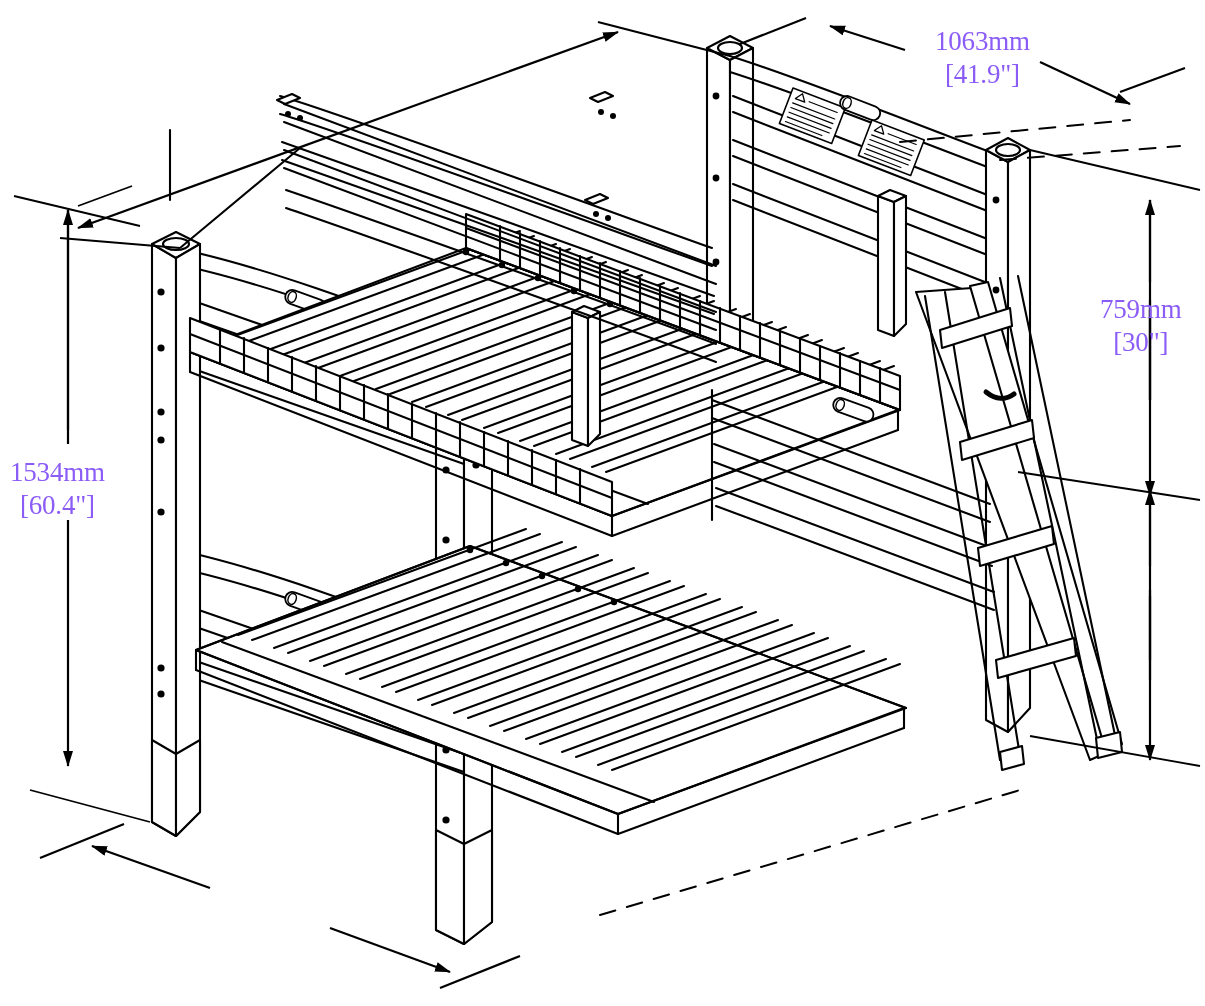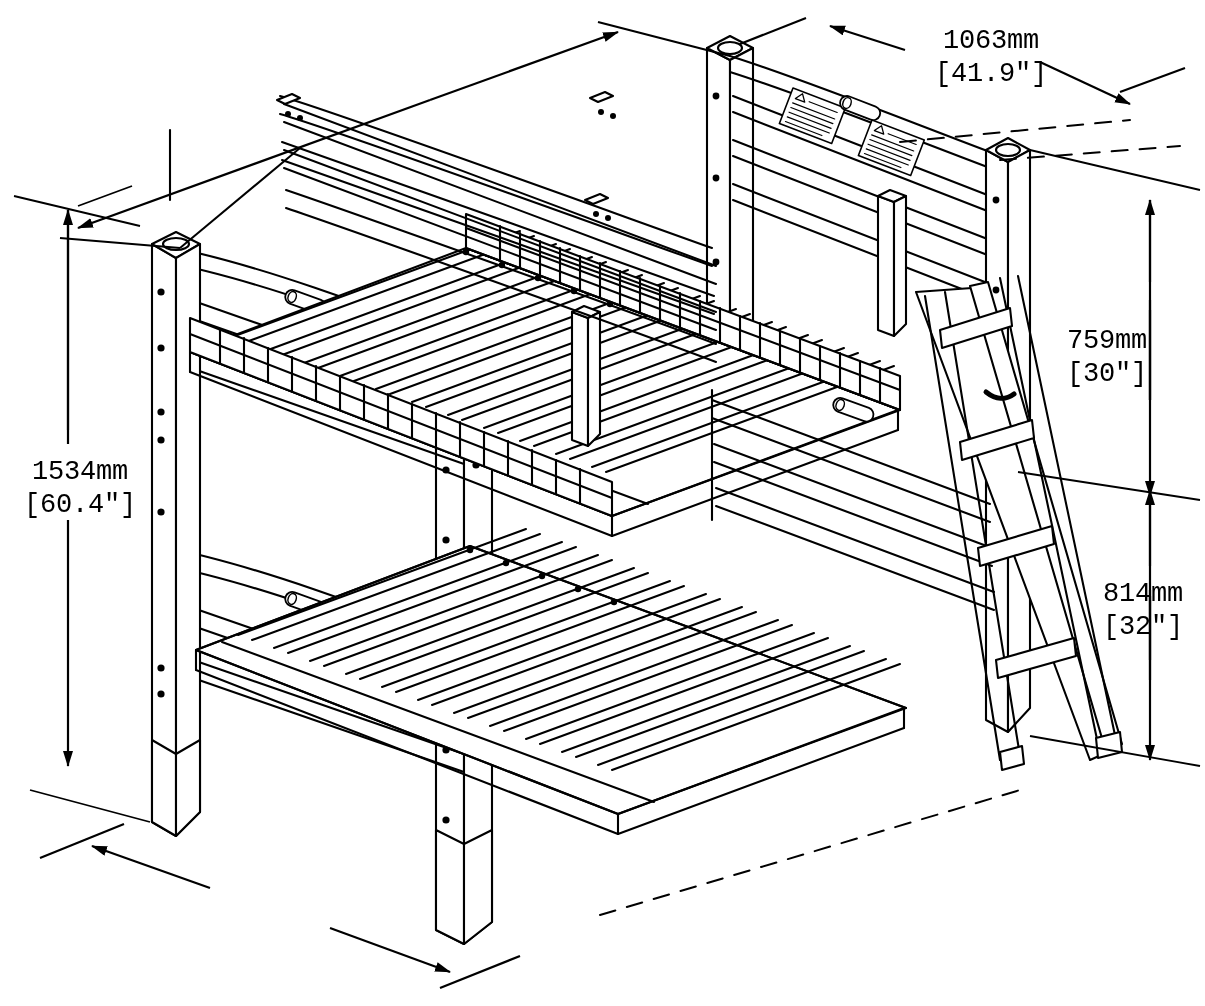--- a/index.html
+++ b/index.html
@@ -17,22 +17,22 @@
   }
   #drawing {
     position: absolute;
     left: 0;
     top: 0;
     width: 1205px;
     height: 1006px;
   }
   .dim-label {
     position: absolute;
-    color: #000000;
-    font-family: Liberation Mono, monospace;
+    color: #8b5cf6;
+    font-family: Liberation Serif, serif;
     font-size: 27px;
     line-height: 33px;
     text-align: center;
     white-space: nowrap;
     letter-spacing: -0.2px;
   }
   .dim-label .mm { display: block; }
   .dim-label .inch { display: block; }
 </style>
 </head>
@@ -425,29 +425,25 @@
       </g>
     </g>
   </svg>
 
 
   <div class="dim-label" style="left:935px; top:25px;">
     <span class="mm">1063mm</span>
     <span class="inch">[41.9"]</span>
   </div>
 
-  <div class="dim-label" style="left:1067px; top:293px;margin-top:32px;">
+  <div class="dim-label" style="left:1100px; top:293px;">
     <span class="mm">759mm</span>
     <span class="inch">[30"]</span>
   </div>
 
-  <div class="dim-label" style="left:1103px; top:578px;">
-    <span class="mm">814mm</span>
-    <span class="inch">[32"]</span>
-  </div>
-
-  <div class="dim-label" style="left:24px; top:456px;">
+
+  <div class="dim-label" style="left:10px; top:456px;">
     <span class="mm">1534mm</span>
     <span class="inch">[60.4"]</span>
   </div>
 
 
 </div>
 
 </body></html>

